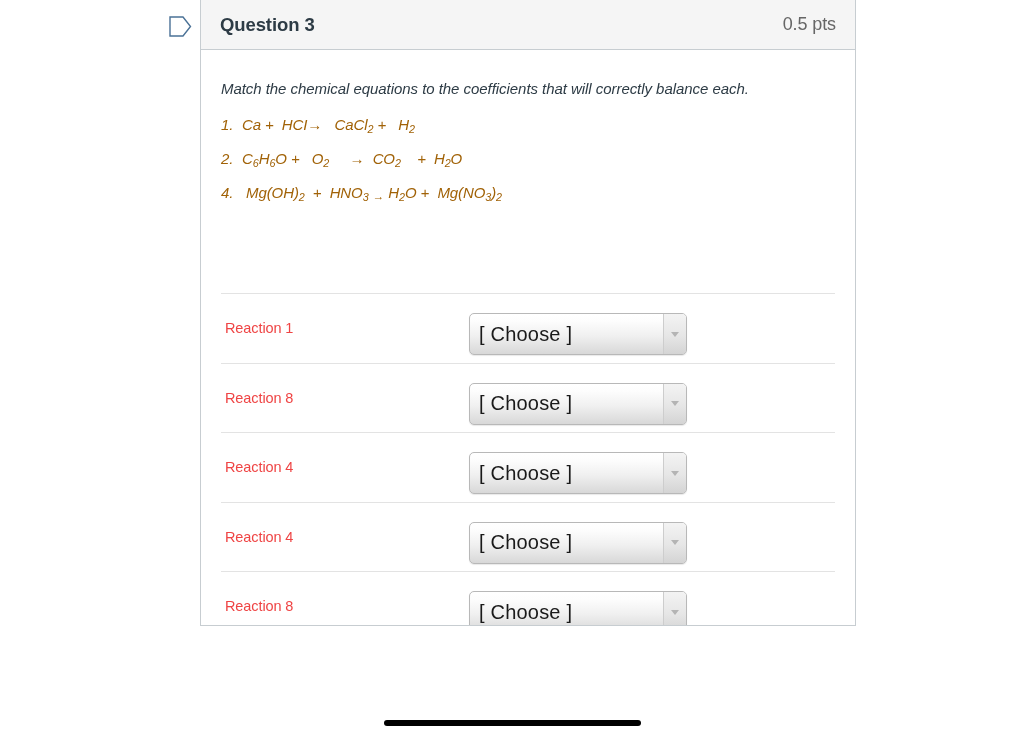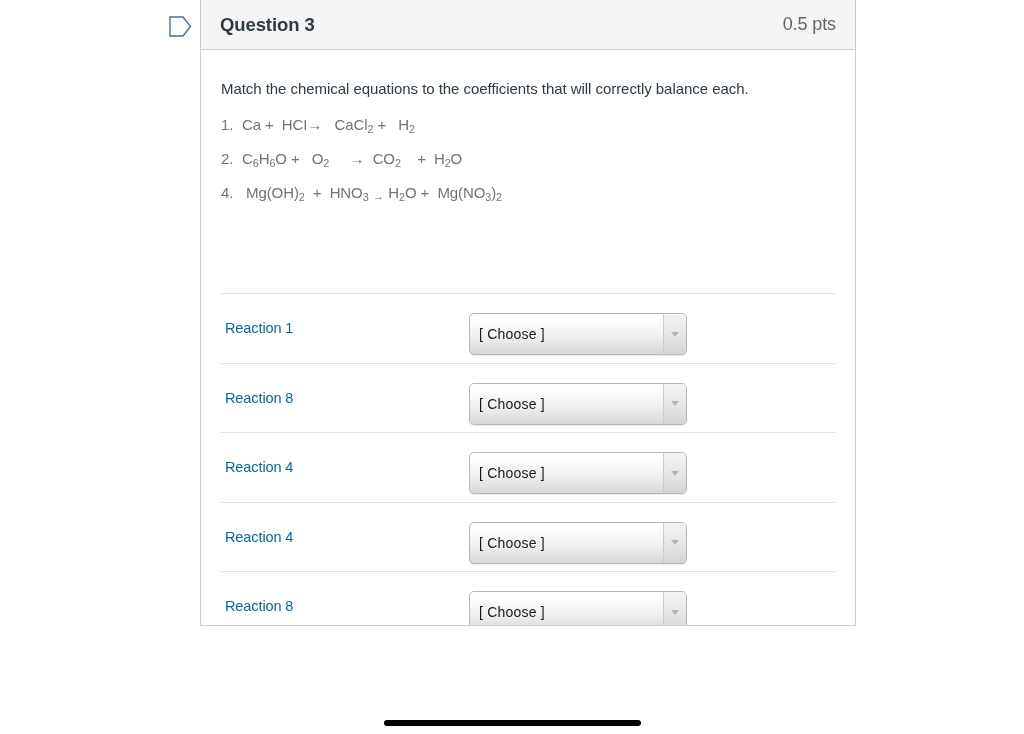--- a/index.html
+++ b/index.html
@@ -62,37 +62,38 @@
   }
   .question-points {
     font-size: 18px;
     color: #666666;
     letter-spacing: -0.1px;
   }
 
   
   .question-body {
     padding: 28px 20px 0 20px;
+    font-style: italic;
   }
   .prompt-text {
     font-size: 15px;
     color: #2d3b45;
     line-height: 1.4;
     margin: 0 0 8px 0;
     letter-spacing: -0.05px;
   }
 
   .equation-list {
     margin: 0;
     padding: 0;
     list-style: none;
   }
   .equation-item {
     font-size: 15px;
-    color: #737373;
+    color: #a16207;
     margin: 0;
     padding: 9px 0 8px 0;
     white-space: pre;
     letter-spacing: -0.1px;
   }
   .equation-item .eq-num {
     display: inline-block;
     min-width: 21px;
   }
   .equation-item sub {
@@ -113,21 +114,21 @@
   .match-row {
     position: relative;
     height: 68.5px;
     border-top: 1px solid #e3e3e3;
     display: flex;
     align-items: center;
   }
   .match-label {
     width: 248px;
     font-size: 14.5px;
-    color: #0369a1;
+    color: #ef4444;
     flex: 0 0 auto;
     padding-left: 4px;
     box-sizing: border-box;
     letter-spacing: -0.1px;
   }
   .select-wrap {
     position: relative;
     width: 218px;
     height: 42px;
     flex: 0 0 auto;
@@ -143,21 +144,21 @@
     border: 1px solid #b8b8b8;
     border-radius: 5px;
     background: linear-gradient(to bottom, #ffffff 0%, #fdfdfd 18%, #f0f0f0 55%, #d8d8d8 100%);
     box-shadow: 0 1px 1px rgba(0,0,0,0.09), inset 0 1px 0 rgba(255,255,255,0.9);
     display: flex;
     align-items: center;
     cursor: default;
     overflow: hidden;
   }
   .fake-select .sel-text {
-    font-size: 14px;
+    font-size: 20px;
     color: #1a1a1a;
     padding-left: 9px;
     letter-spacing: 0.2px;
   }
   .fake-select .sel-arrow-box {
     position: absolute;
     right: 0;
     top: 0;
     bottom: 0;
     width: 22px;

